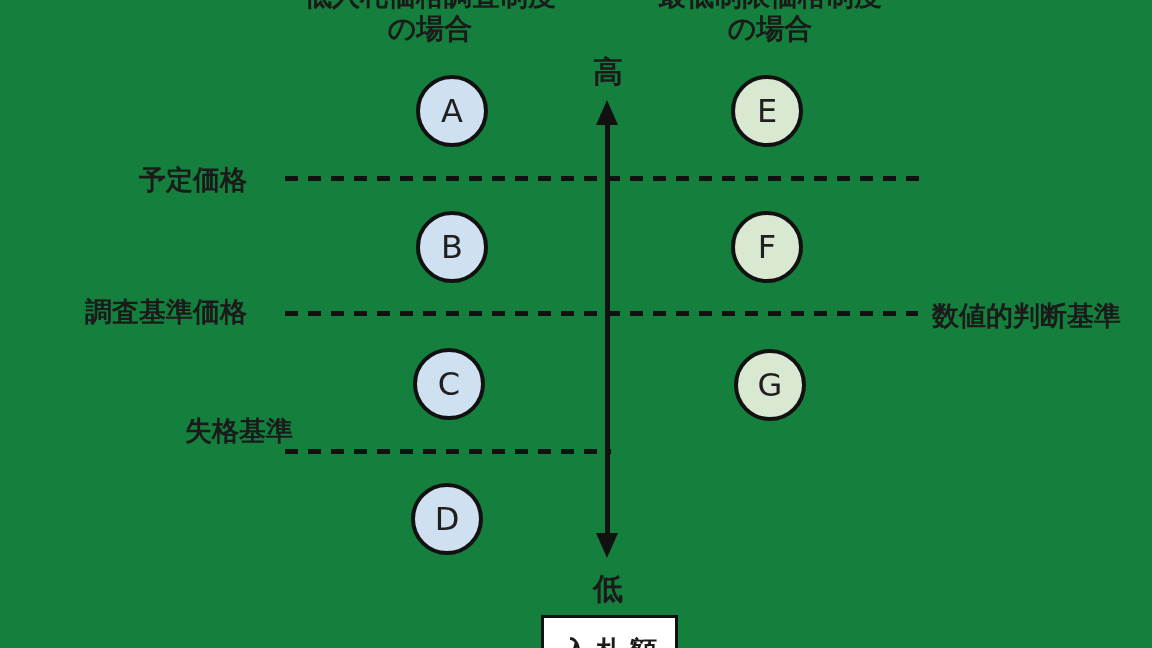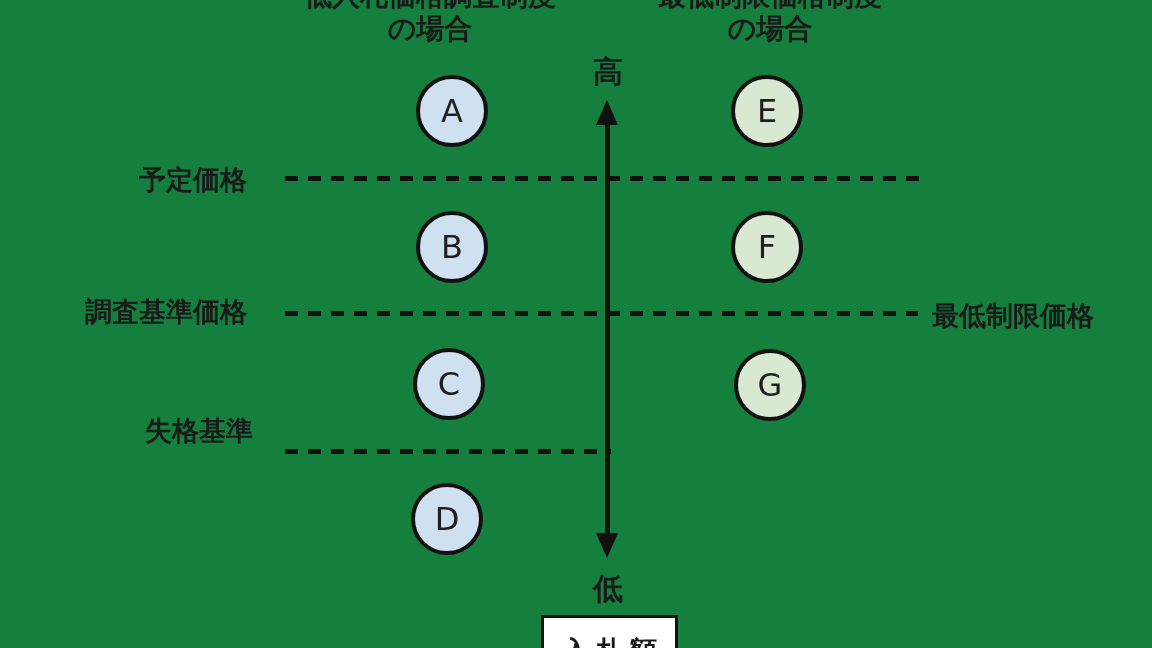--- a/index.html
+++ b/index.html
@@ -22,21 +22,21 @@
   .axis-low{top:569px;}
   
   .dash{height:5px;background:repeating-linear-gradient(90deg,#111 0 13px,transparent 13px 23px);}
   .dash-planned{left:285px;top:176px;width:635px;}
   .dash-survey{left:285px;top:311px;width:633px;}
   .dash-disq{left:285px;top:449px;width:326px;}
   
   .line-label{font-size:27px;font-weight:700;line-height:30px;white-space:nowrap;}
   .lbl-planned{left:0;top:165px;width:247px;text-align:right;}
   .lbl-survey{left:0;top:297px;width:247px;text-align:right;}
-  .lbl-disq1{left:0;top:416px;width:253px;text-align:right;}
+  .lbl-disq1{left:0;top:416px;width:253px;text-align:right;padding-left:40px;}
   .lbl-disq2{left:0;top:448px;width:280px;text-align:right;}
   .lbl-minlimit{left:932px;top:301px;text-align:left;}
   
   .circle{
     width:72px;height:72px;box-sizing:border-box;border:4px solid #111;border-radius:50%;
     display:flex;align-items:center;justify-content:center;
     font-size:32px;font-weight:500;color:#1f1f1f;
   }
   .circle-blue{background:#cfe0f1;}
   .circle-green{background:#d9e8d1;}
@@ -74,21 +74,21 @@
   <div class="abs arrow arrow-down"></div>
   <div class="abs axis-label axis-low">低</div>
 
   <div class="abs dash dash-planned"></div>
   <div class="abs dash dash-survey"></div>
   <div class="abs dash dash-disq"></div>
 
   <div class="abs line-label lbl-planned">予定価格</div>
   <div class="abs line-label lbl-survey">調査基準価格</div>
   <div class="abs line-label lbl-disq1">失格基準</div>
-  <div class="abs line-label lbl-minlimit">最低制限価格</div>
+  <div class="abs line-label lbl-minlimit">数値的判断基準</div>
 
   <div class="abs circle circle-blue c-a">A</div>
   <div class="abs circle circle-blue c-b">B</div>
   <div class="abs circle circle-blue c-c">C</div>
   <div class="abs circle circle-blue c-d">D</div>
 
   <div class="abs circle circle-green c-e">E</div>
   <div class="abs circle circle-green c-f">F</div>
   <div class="abs circle circle-green c-g">G</div>
 

